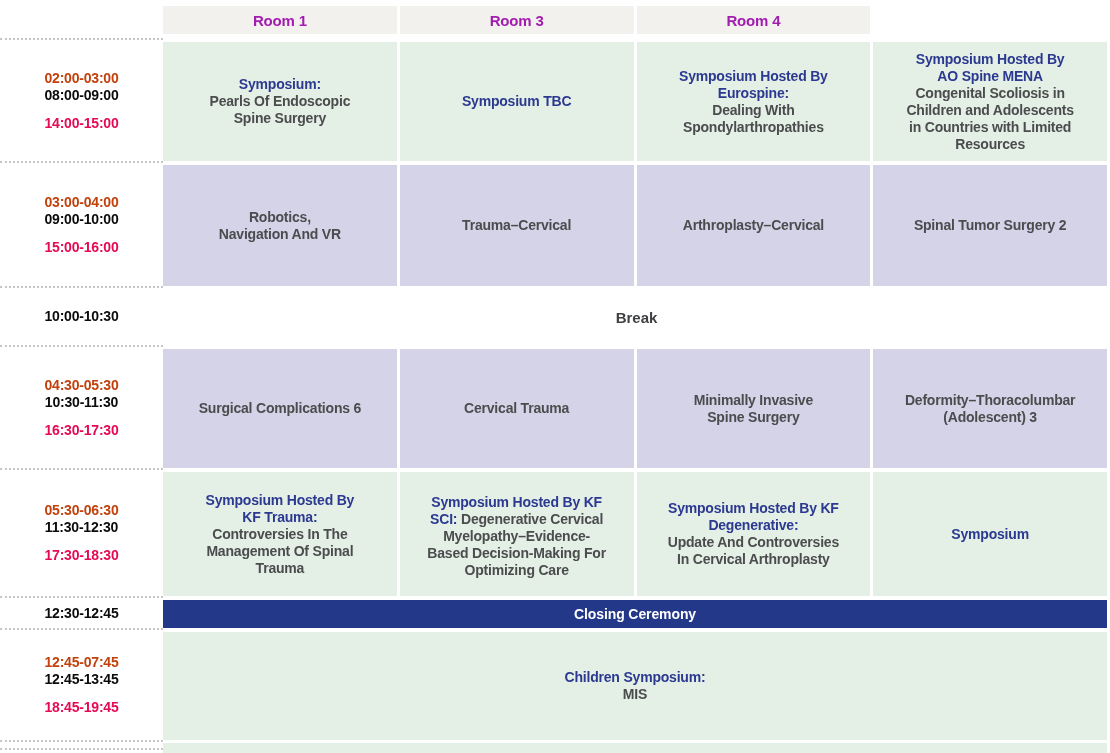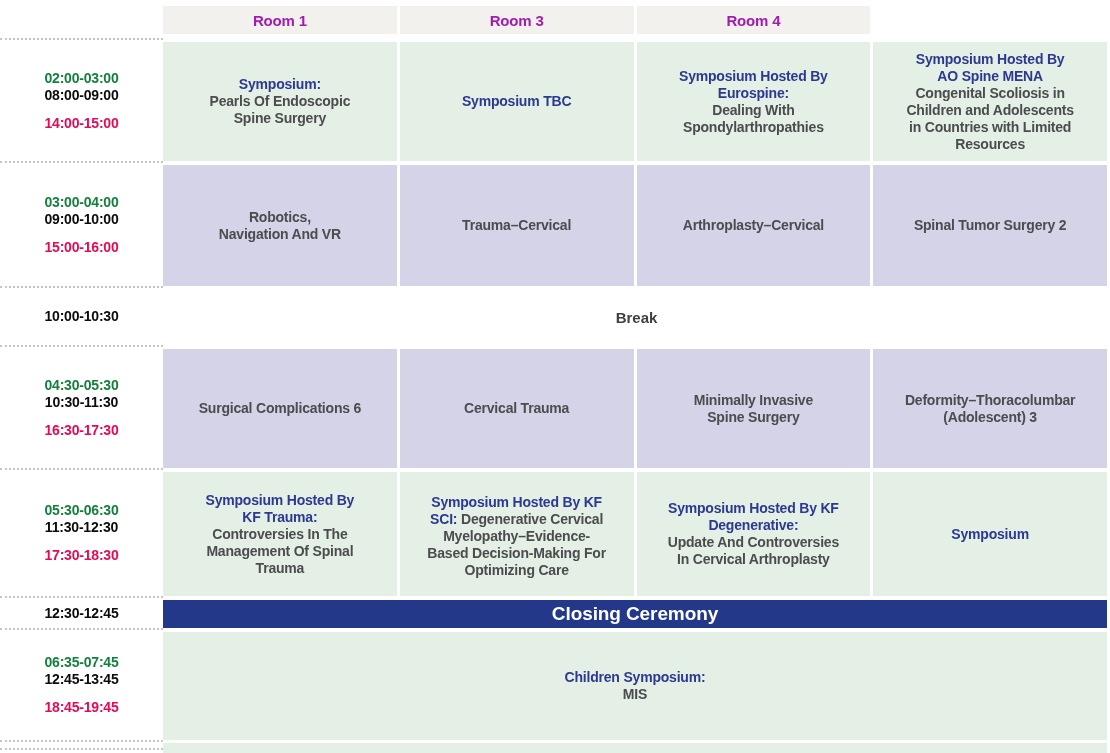--- a/index.html
+++ b/index.html
@@ -20,21 +20,21 @@
   .tcell {
     grid-column:1;
     display:flex; flex-direction:column;
     justify-content:center; align-items:center;
     text-align:center;
     border-bottom:2px dotted #c6c6c4;
     background:#ffffff;
   }
   .tcell.near-bottom { border-bottom:2px dotted #c6c6c4; margin-bottom:3px; }
   .tl { font-size:14px; font-weight:bold; line-height:17px; letter-spacing:-0.2px; }
-  .tl.c-blue  { color:#15803d; }
+  .tl.c-blue  { color:#c2410c; }
   .tl.c-black { color:#0b0b0c; }
   .tl.c-pink  { color:#e60a54;margin-top:11px; }
 
   
   .hcell {
     background:#f2f1ee;
     margin:6px 3px 6px 0;
     display:flex; align-items:center; justify-content:center;
     color:#a21caf; font-size:15px; font-weight:bold;
     letter-spacing:-0.2px;
@@ -65,21 +65,21 @@
     color:#3f4043; font-size:15px; font-weight:bold;
     background:#ffffff;
   }
 
   
   .banner {
     grid-column:2 / 6;
     margin:2px 3px 2px 0;
     background:#24388a;
     display:flex; align-items:center; justify-content:center;
-    color:#ffffff; font-size:19px; font-weight:bold;
+    color:#ffffff; font-size:14px; font-weight:bold;
     letter-spacing:-0.1px;
   }
 
   
   .partial-green {
     grid-column:2 / 6;
     margin:1px 3px 0 0;
     background:#e4efe6;
   }
 </style>
@@ -206,21 +206,21 @@
   </div>
 
   <div class="tcell">
     <div class="tl c-black">12:30-12:45</div>
   </div>
   <div class="banner">
     <span>Closing Ceremony</span>
   </div>
 
   <div class="tcell">
-    <div class="tl c-blue">06:35-07:45</div>
+    <div class="tl c-blue">12:45-07:45</div>
     <div class="tl c-black">12:45-13:45</div>
     <div class="tl c-pink">18:45-19:45</div>
   </div>
   <div class="cell green span4">
     <span class="t">Children Symposium:</span>
     <span class="b">MIS</span>
   </div>
 
   <div class="tcell near-bottom"></div>
   <div class="partial-green"></div>

